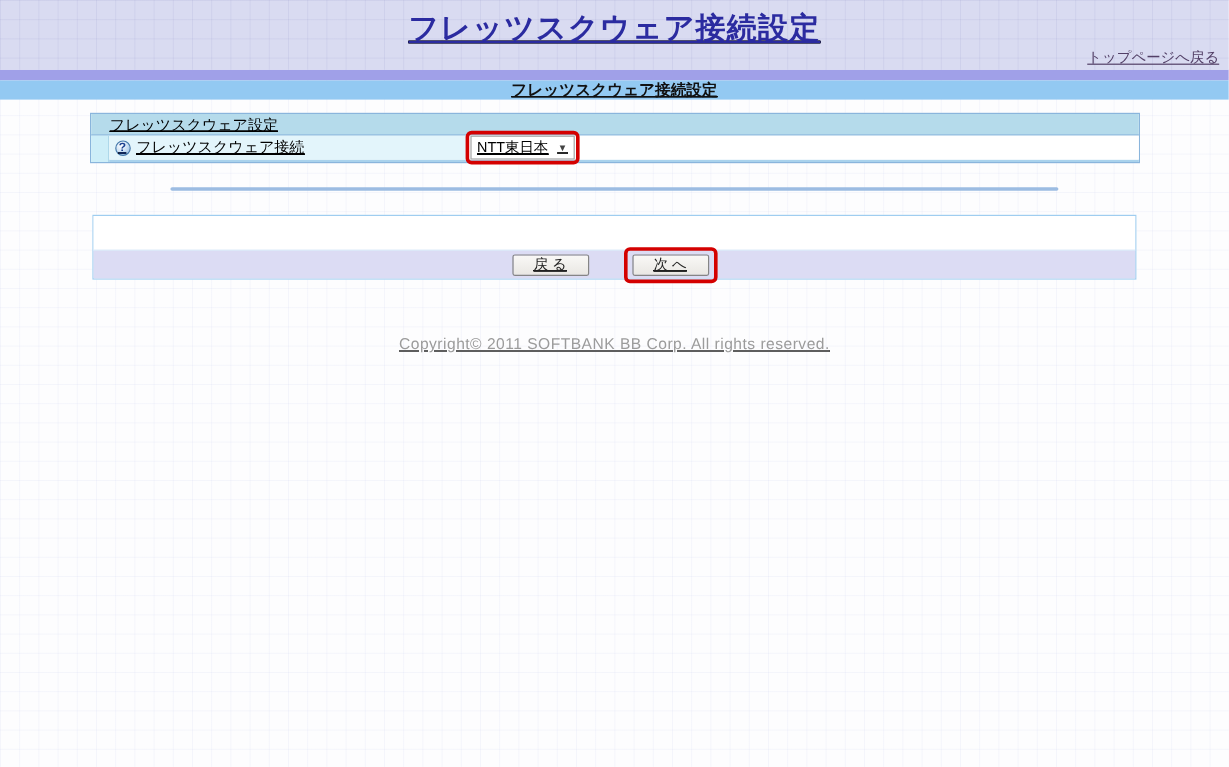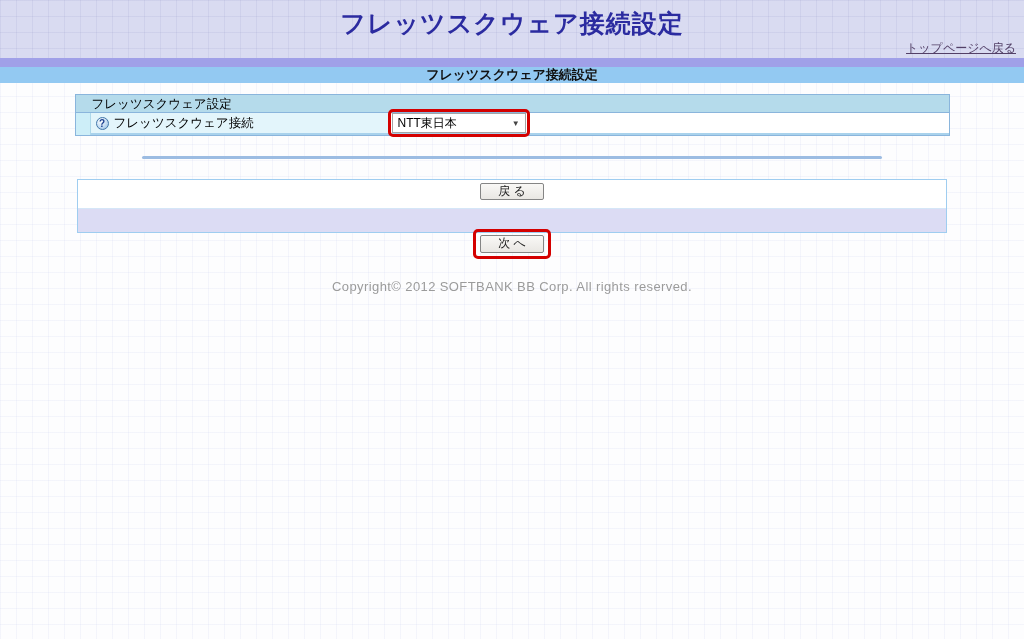--- a/index.html
+++ b/index.html
@@ -1,15 +1,15 @@
 <!DOCTYPE html>
 <html><head>
 <meta charset="utf-8">
 <style>
-  * { box-sizing: border-box; margin: 0; padding: 0; }
+  * { box-sizing: border-box; margin: 0; padding: 0; text-decoration: underline; }
   html, body { width: 1024px; height: 639px; overflow: hidden; }
   body {
     font-family: "Liberation Sans", "DejaVu Sans", sans-serif;
     background-color: #fdfdfe;
     background-image:
       linear-gradient(rgba(208,214,240,0.20) 1px, transparent 1px),
       linear-gradient(90deg, rgba(208,214,240,0.20) 1px, transparent 1px);
     background-size: 16px 16px;
     position: relative;
   }
@@ -125,21 +125,20 @@
     min-width: 86px;
     border: 1px solid #a4a4a4;
     background: #fff;
     display: inline-flex;
     align-items: center;
     justify-content: space-between;
     padding: 0 5px;
     font-size: 12px;
     color: #000;
     cursor: pointer;
-    gap: 47px;
   }
   .select .arrow { font-size: 8px; color: #444; margin-left: 8px; }
   .row-b {
     height: 22px;
     line-height: 22px;
     background: #fff;
     font-size: 12.5px;
     color: #e60000;
     padding-left: 14px;
     white-space: nowrap;
@@ -163,21 +162,20 @@
   }
   .empty-row { height: 29px; background: #fff; border-bottom: 1px solid #d5e6f8; }
   .btn-row {
     height: 23px;
     background: #dcdcf4;
     display: flex;
     align-items: center;
     justify-content: center;
     gap: 29px;
     overflow: visible;
-    flex-direction: column;
   }
   .btn {
     width: 64px;
     height: 18px;
     font-family: "Liberation Sans", "DejaVu Sans", sans-serif;
     font-size: 12px;
     color: #222;
     background: linear-gradient(#f9f8f6, #e9e7e3);
     border: 1px solid #858585;
     border-radius: 2px;
@@ -243,16 +241,16 @@
     <div class="box2">
       <div class="empty-row"></div>
       <div class="btn-row">
         <button class="btn">戻 る</button>
         <span class="red-box red-box-next">
           <button class="btn">次 へ</button>
         </span>
       </div>
     </div>
 
-    <div class="copyright">Copyright© 2012 SOFTBANK BB Corp. All rights reserved.</div>
+    <div class="copyright">Copyright© 2011 SOFTBANK BB Corp. All rights reserved.</div>
 
   </div>
 </div>
 
 </body></html>

